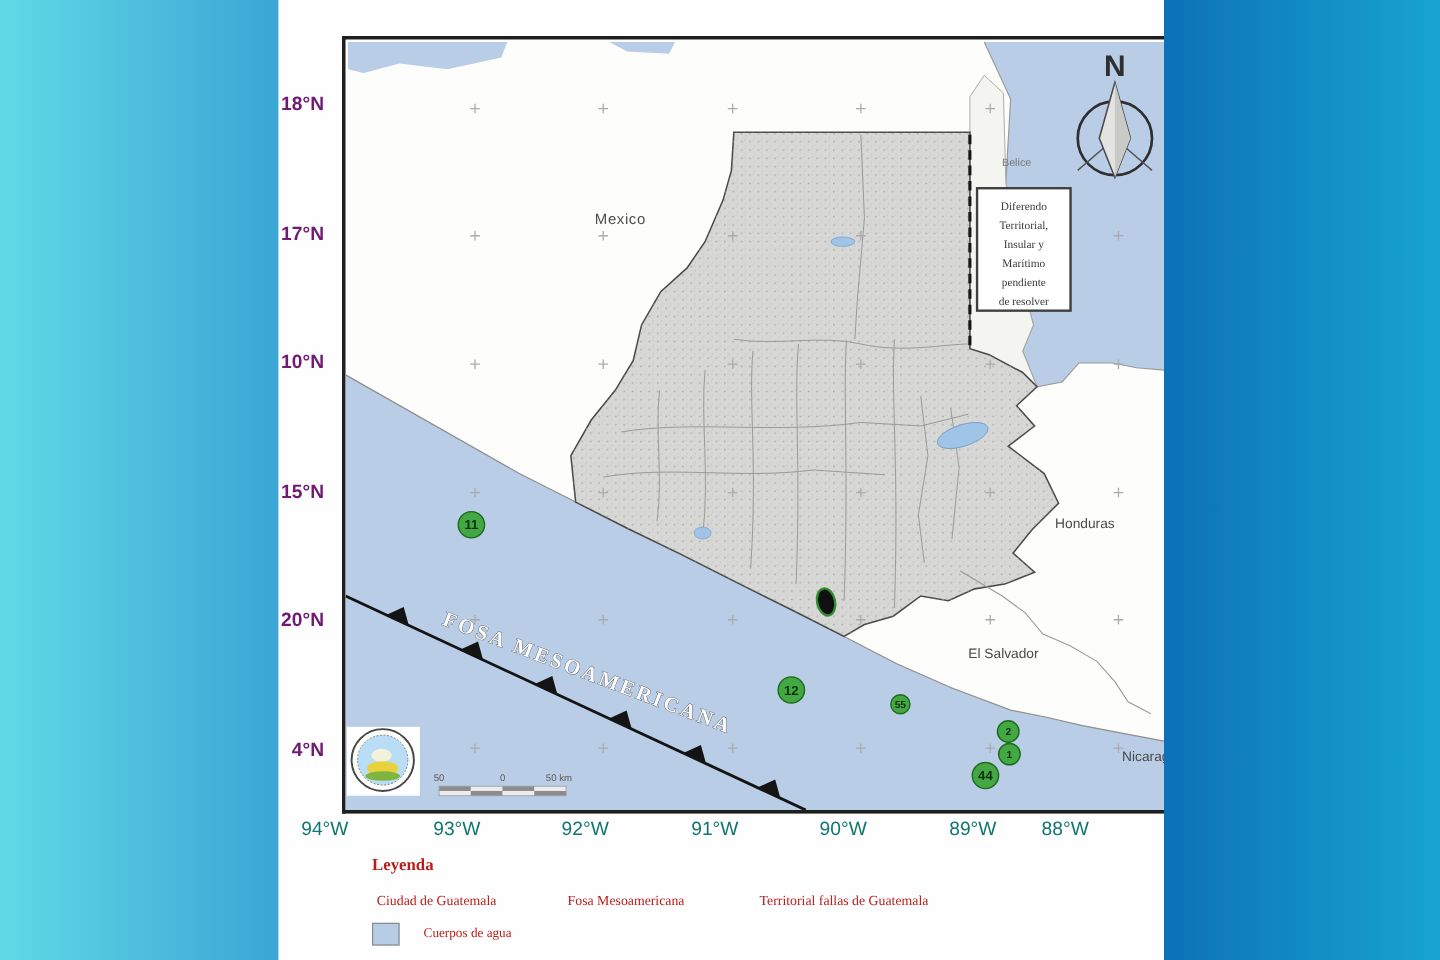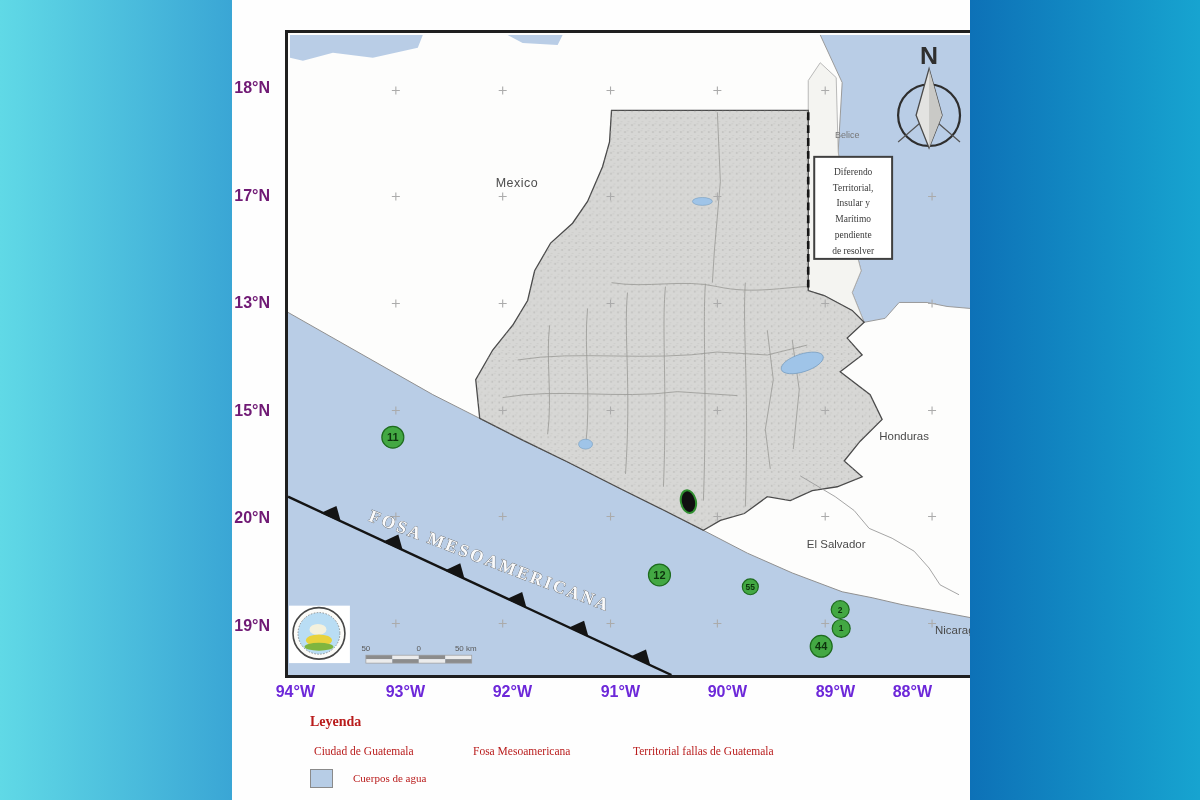--- a/index.html
+++ b/index.html
@@ -17,21 +17,21 @@
     border:3px solid #1f1f1f;border-right:none;box-sizing:border-box;
     background:#fdfdfc;
   }
   .map svg{display:block;width:100%;height:100%;}
   .lat-label{
     position:absolute;width:56px;left:-18px;height:20px;line-height:20px;
     text-align:right;font-size:16px;font-weight:bold;color:#701a75;
   }
   .lon-label{
     position:absolute;width:64px;top:682px;height:20px;line-height:20px;
-    text-align:right;font-size:16px;font-weight:bold;color:#6d28d9;
+    text-align:left;font-size:16px;font-weight:normal;color:#0f766e;
   }
   .legend{
     position:absolute;left:78px;top:714px;width:620px;height:86px;
     font-family:"Liberation Serif",serif;color:#b91c1c;
   }
   .legend-title{position:absolute;left:0;top:0;font-size:14px;font-weight:bold;}
   .legend-item{position:absolute;top:31px;font-size:11.5px;white-space:nowrap;}
   .legend-item.i0{left:4px;}
   .legend-item.i1{left:163px;}
   .legend-item.i2{left:323px;}
@@ -240,24 +240,24 @@
         <rect x="131" y="632" width="26.5" height="4" fill="#ececec"></rect>
         <rect x="157.5" y="632" width="26.5" height="4" fill="#8c8c8c"></rect>
         <rect x="78" y="628" width="106" height="8" fill="none" stroke="#9c9c9c" stroke-width="0.7"></rect>
       </g>
     </svg>
   </div>
 
   <div id="lat-labels">
       <div class="lat-label" style="top: 78px;">18°N</div>
       <div class="lat-label" style="top: 186px;">17°N</div>
-      <div class="lat-label" style="top: 293px;">13°N</div>
+      <div class="lat-label" style="top: 293px;">10°N</div>
       <div class="lat-label" style="top: 401px;">15°N</div>
       <div class="lat-label" style="top: 508px;">20°N</div>
-      <div class="lat-label" style="top: 616px;">19°N</div>
+      <div class="lat-label" style="top: 616px;">4°N</div>
     </div>
 
   <div id="lon-labels">
       <div class="lon-label" style="left: 19px;">94°W</div>
       <div class="lon-label" style="left: 129px;">93°W</div>
       <div class="lon-label" style="left: 236px;">92°W</div>
       <div class="lon-label" style="left: 344px;">91°W</div>
       <div class="lon-label" style="left: 451px;">90°W</div>
       <div class="lon-label" style="left: 559px;">89°W</div>
       <div class="lon-label" style="left: 636px;">88°W</div>

